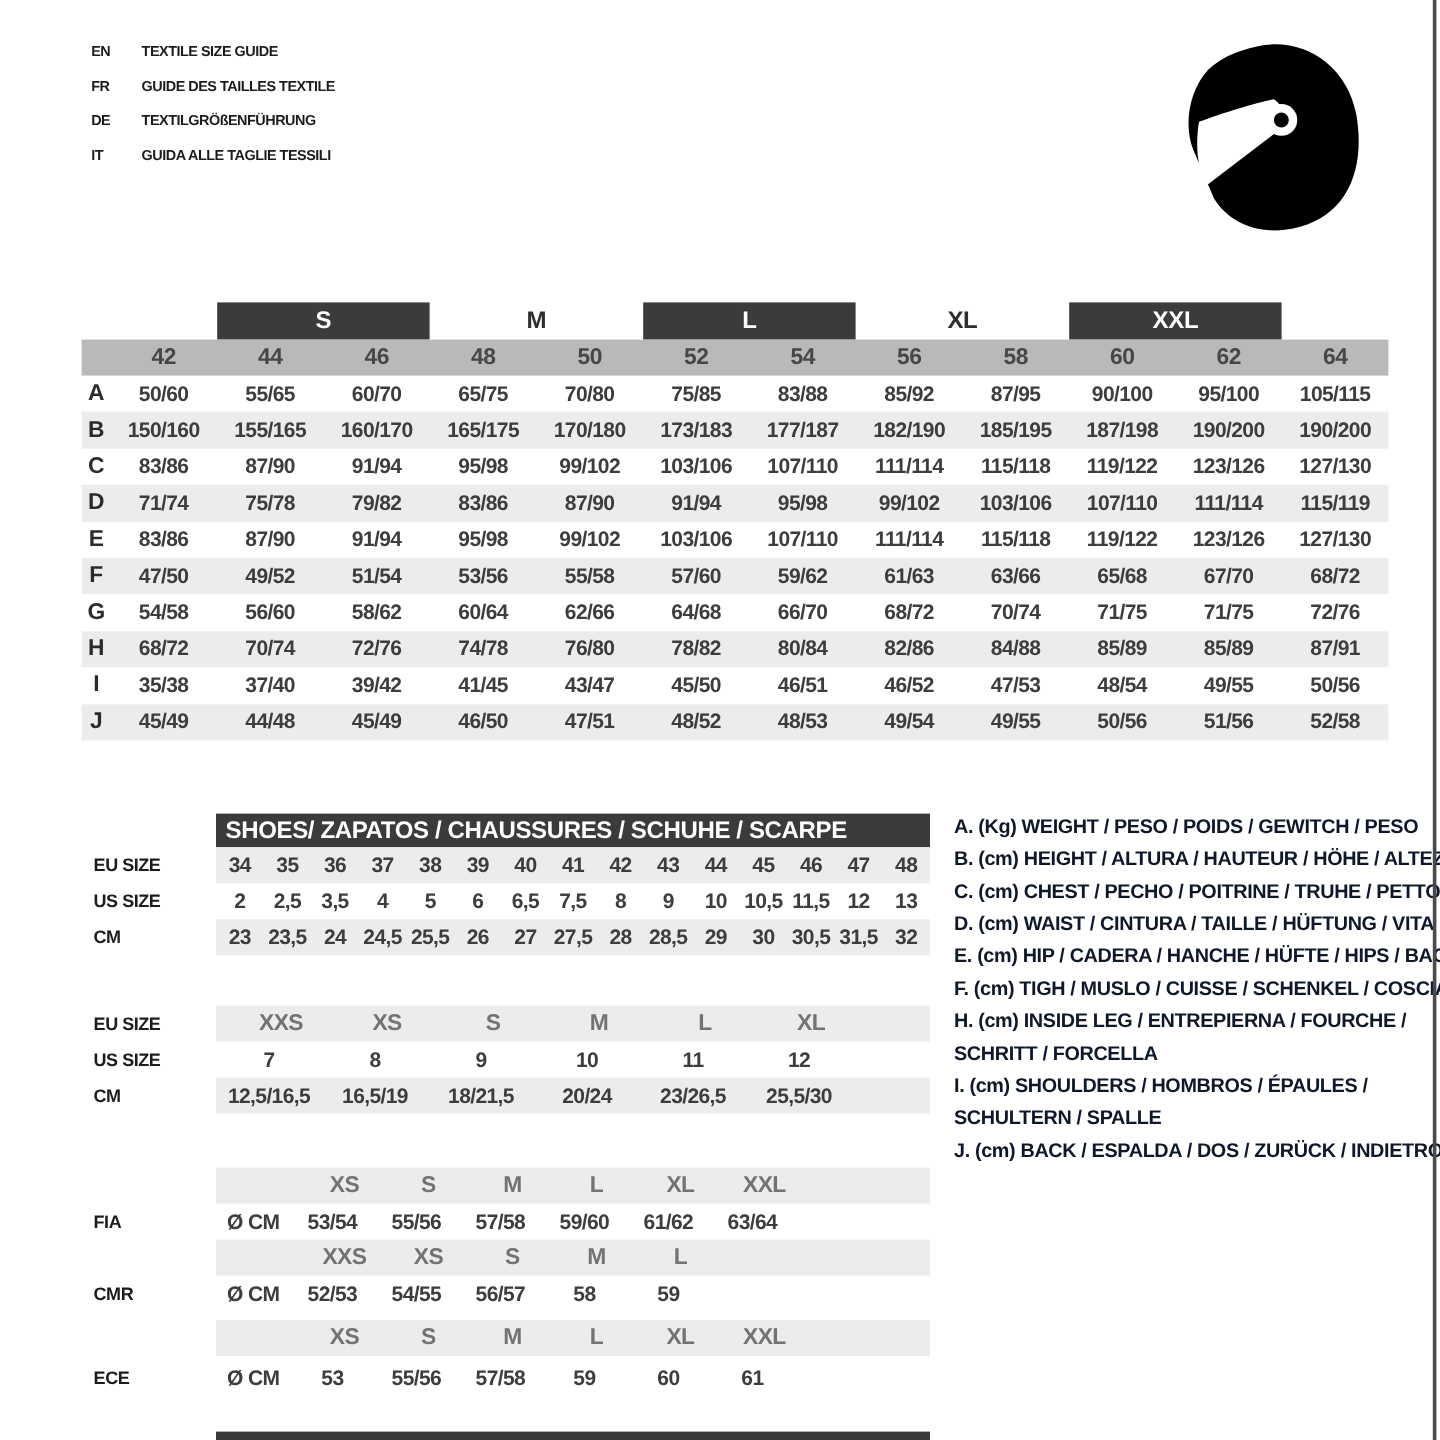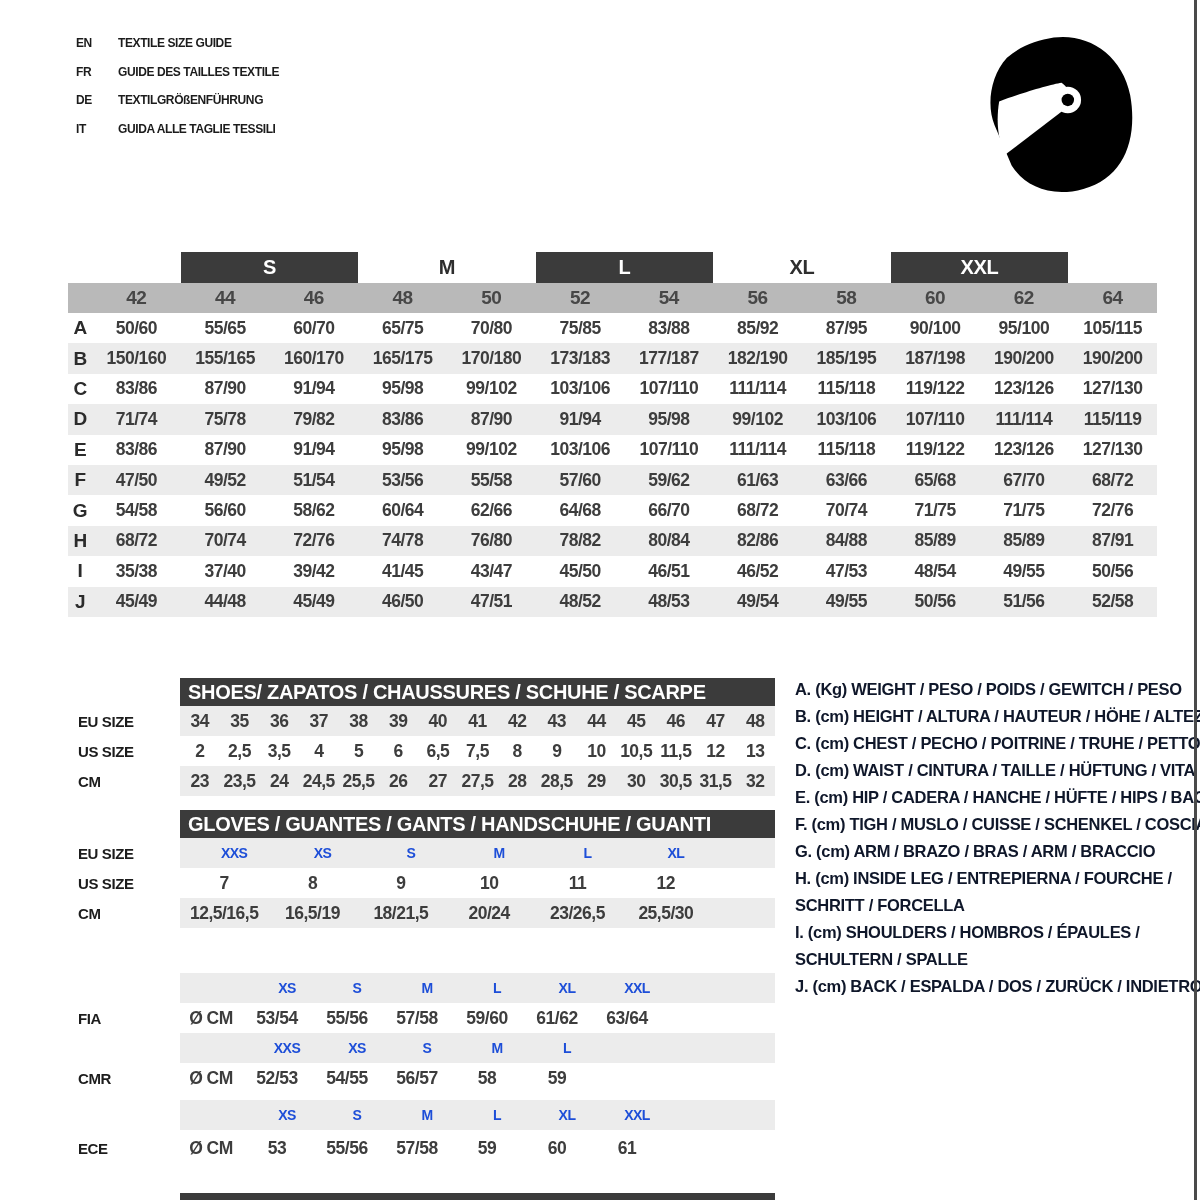--- a/index.html
+++ b/index.html
@@ -34,21 +34,21 @@
   .sec-bar{position:absolute;left:180px;width:595px;height:28px;background:var(--dark);color:#fff;
            display:flex;align-items:center;padding-left:8px;box-sizing:border-box;
            font-weight:bold;font-size:20px;letter-spacing:-0.3px;white-space:nowrap;}
   .sec-row{position:absolute;left:180px;width:595px;height:30px;}
   .sec-row.shaded{background:var(--shade);}
   .sec-label{position:absolute;left:78px;width:100px;height:30px;display:flex;align-items:center;
              font-weight:bold;font-size:15px;color:var(--blk);letter-spacing:-0.4px;}
   .vals{display:grid;height:100%;}
   .vals .cell{display:flex;align-items:center;justify-content:center;font-weight:bold;
               font-size:17.5px;color:var(--txt);letter-spacing:-0.5px;white-space:nowrap;}
-  .vals .cell.size-letter{font-size:14px;color:#1d4ed8;padding-left:20px;}
+  .vals .cell.size-letter{font-size:19px;color:#737373;padding-left:20px;}
   .vals.cols15{grid-template-columns:repeat(15,1fr);width:595px;}
   .vals.cols6{grid-template-columns:repeat(6,1fr);width:530px;}
   .vals.helm{grid-template-columns:62px repeat(6,70px);width:482px;}
   
   .legend{position:absolute;left:795px;top:676px;width:400px;}
   .legend-line{font-weight:bold;font-size:16.5px;line-height:27px;color:#0f172a;
                letter-spacing:-0.3px;white-space:nowrap;}
   
   .edge-line{position:absolute;right:3px;top:0;width:3px;height:1200px;background:#4a4a4a;}
   .bottom-bar{position:absolute;left:180px;top:1193px;width:595px;height:7px;background:var(--dark);}
@@ -316,21 +316,20 @@
           <div class="cell">29</div>
           <div class="cell">30</div>
           <div class="cell">30,5</div>
           <div class="cell">31,5</div>
           <div class="cell">32</div>
         </div>
       </div>
       <div class="sec-label" style="top: 766px;">CM</div>
     </div>
 
-  <div class="sec-bar" style="top:810px">GLOVES / GUANTES / GANTS / HANDSCHUHE / GUANTI</div>
   <div id="gloves-rows">
       <div class="sec-row shaded" style="top: 838px;">
         <div class="vals cols6">
           <div class="cell size-letter">XXS</div>
           <div class="cell size-letter">XS</div>
           <div class="cell size-letter">S</div>
           <div class="cell size-letter">M</div>
           <div class="cell size-letter">L</div>
           <div class="cell size-letter">XL</div>
         </div>
@@ -443,23 +442,20 @@
       <div class="legend-item">
         <div class="legend-line">D. (cm) WAIST / CINTURA / TAILLE / HÜFTUNG / VITA</div>
       </div>
       <div class="legend-item">
         <div class="legend-line">E. (cm) HIP / CADERA / HANCHE / HÜFTE / HIPS /  BACINO</div>
       </div>
       <div class="legend-item">
         <div class="legend-line">F. (cm) TIGH / MUSLO / CUISSE / SCHENKEL / COSCIA</div>
       </div>
       <div class="legend-item">
-        <div class="legend-line">G. (cm) ARM  / BRAZO / BRAS / ARM / BRACCIO</div>
-      </div>
-      <div class="legend-item">
         <div class="legend-line">H. (cm) INSIDE LEG / ENTREPIERNA / FOURCHE /</div>
         <div class="legend-line">SCHRITT / FORCELLA</div>
       </div>
       <div class="legend-item">
         <div class="legend-line">I.  (cm) SHOULDERS / HOMBROS / ÉPAULES /</div>
         <div class="legend-line">SCHULTERN / SPALLE</div>
       </div>
       <div class="legend-item">
         <div class="legend-line">J. (cm) BACK / ESPALDA / DOS / ZURÜCK / INDIETRO</div>
       </div>

